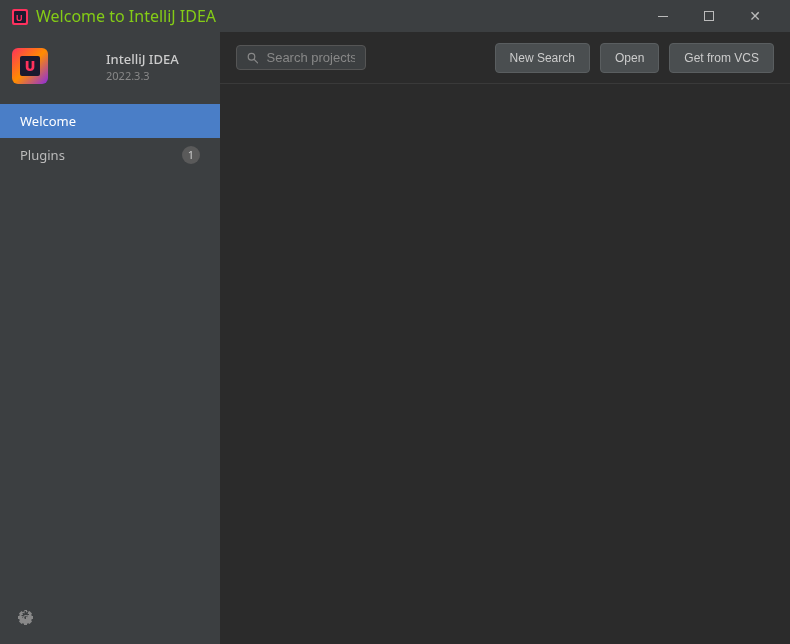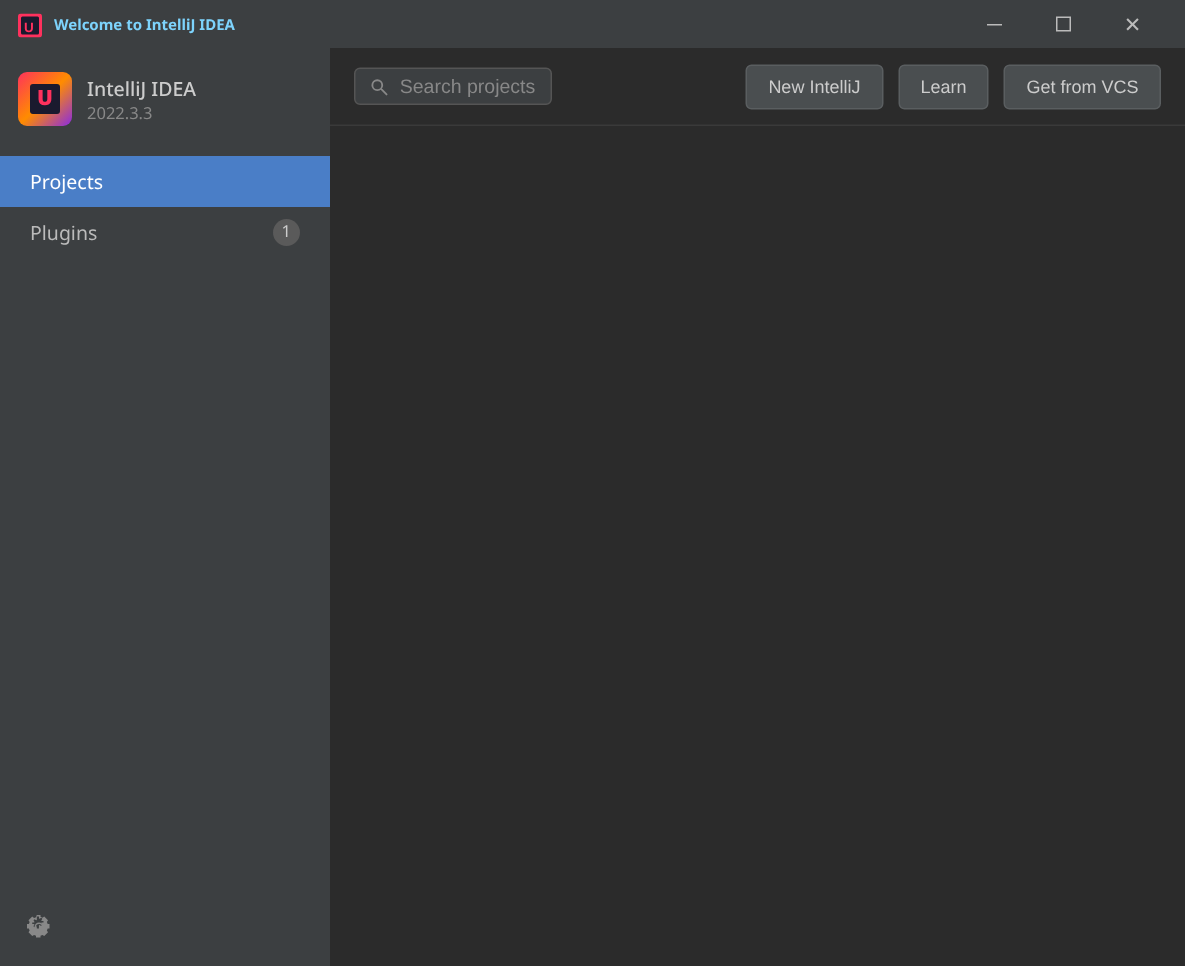--- a/index.html
+++ b/index.html
@@ -30,24 +30,23 @@
     }
 
     .title-bar-icon {
       width: 16px;
       height: 16px;
       margin-right: 8px;
       flex-shrink: 0;
     }
 
     .title-bar-title {
-      color: #7dd3fc;
-      font-size: 10px;
-      flex: 1;
-      font-weight: bold;
+      color: #84cc16;
+      font-size: 16px;
+      flex: 1;
     }
 
     .title-bar-controls {
       display: flex;
       gap: 0;
     }
 
     .title-bar-btn {
       width: 46px;
       height: 32px;
@@ -113,20 +112,21 @@
     .app-logo-u {
       color: #fe315d;
       font-size: 14px;
       font-weight: 900;
       line-height: 1;
     }
 
     .app-name-group {
       display: flex;
       flex-direction: column;
+      margin-left: 48px;
     }
 
     .app-name {
       color: #ccc;
       font-size: 13px;
       font-weight: 500;
     }
 
     .app-version {
       color: #888;
@@ -345,21 +345,21 @@
         </div>
       </div>
       <div class="app-name-group">
         <span class="app-name">IntelliJ IDEA</span>
         <span class="app-version">2022.3.3</span>
       </div>
     </div>
 
     <nav class="sidebar-nav">
       <div class="nav-item active">
-        <span>Projects</span>
+        <span>Welcome</span>
       </div>
       <div class="nav-item">
         <span>Plugins</span>
         <span class="nav-item-badge">1</span>
       </div>
     </nav>
 
     <div class="sidebar-bottom">
       <button class="settings-icon-btn">
         <svg class="gear-svg" viewBox="0 0 16 16" xmlns="http://www.w3.org/2000/svg">
@@ -374,22 +374,22 @@
 
     <div class="content-toolbar">
       <div class="search-wrapper">
         <svg class="search-svg" viewBox="0 0 14 14" xmlns="http://www.w3.org/2000/svg">
           <circle cx="5.5" cy="5.5" r="4" stroke="#888" stroke-width="1.5" fill="none"></circle>
           <line x1="9" y1="9" x2="13" y2="13" stroke="#888" stroke-width="1.5" stroke-linecap="round"></line>
         </svg>
         <input class="search-input" type="text" placeholder="Search projects" style="">
       </div>
       <div class="toolbar-spacer"></div>
-      <button class="toolbar-btn">New IntelliJ</button>
-      <button class="toolbar-btn">Learn</button>
+      <button class="toolbar-btn">New Search</button>
+      <button class="toolbar-btn">Open</button>
       <button class="toolbar-btn">Get from VCS</button>
     </div>
 
     <div class="content-scroll">
       <div class="content-empty"></div>
     </div>
 
   </div>
 </div>
 

